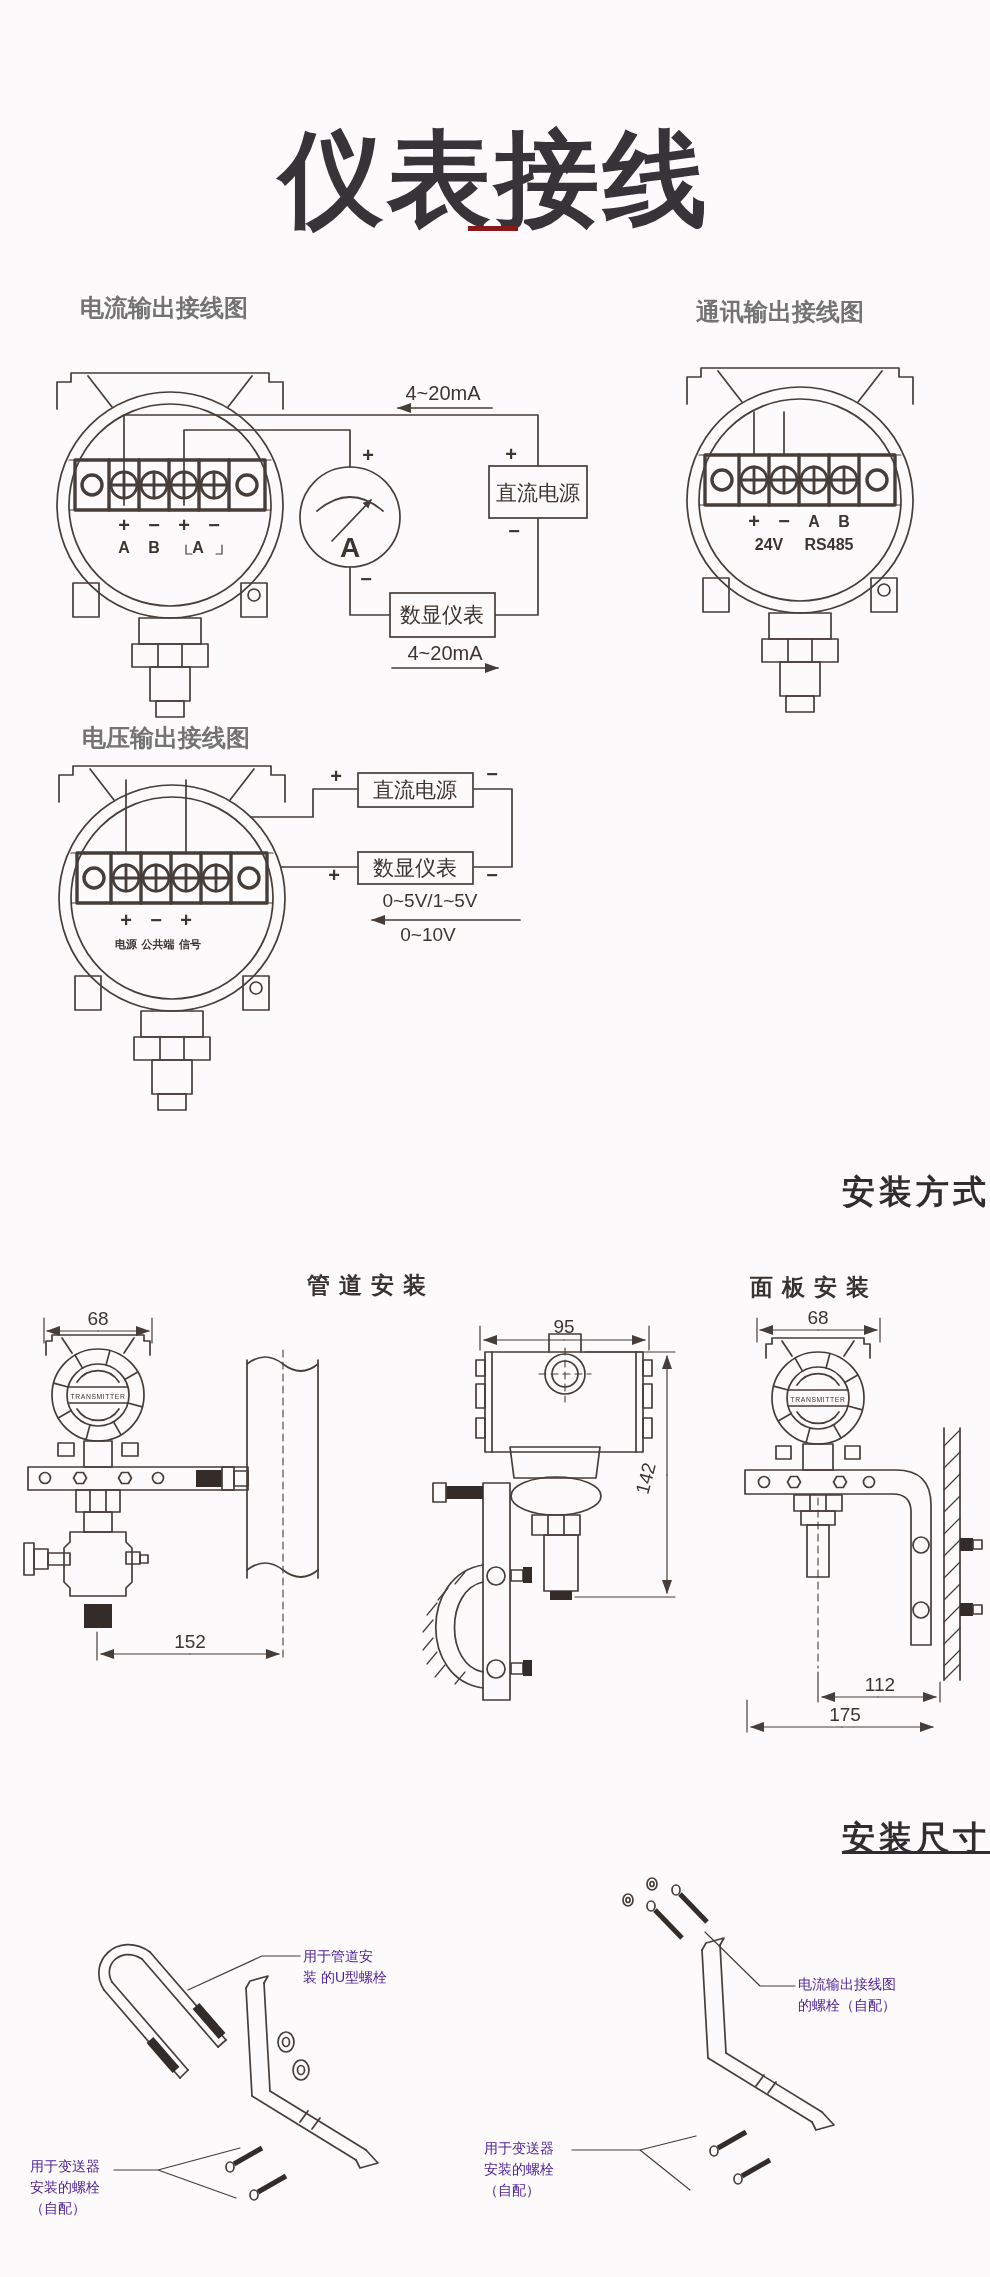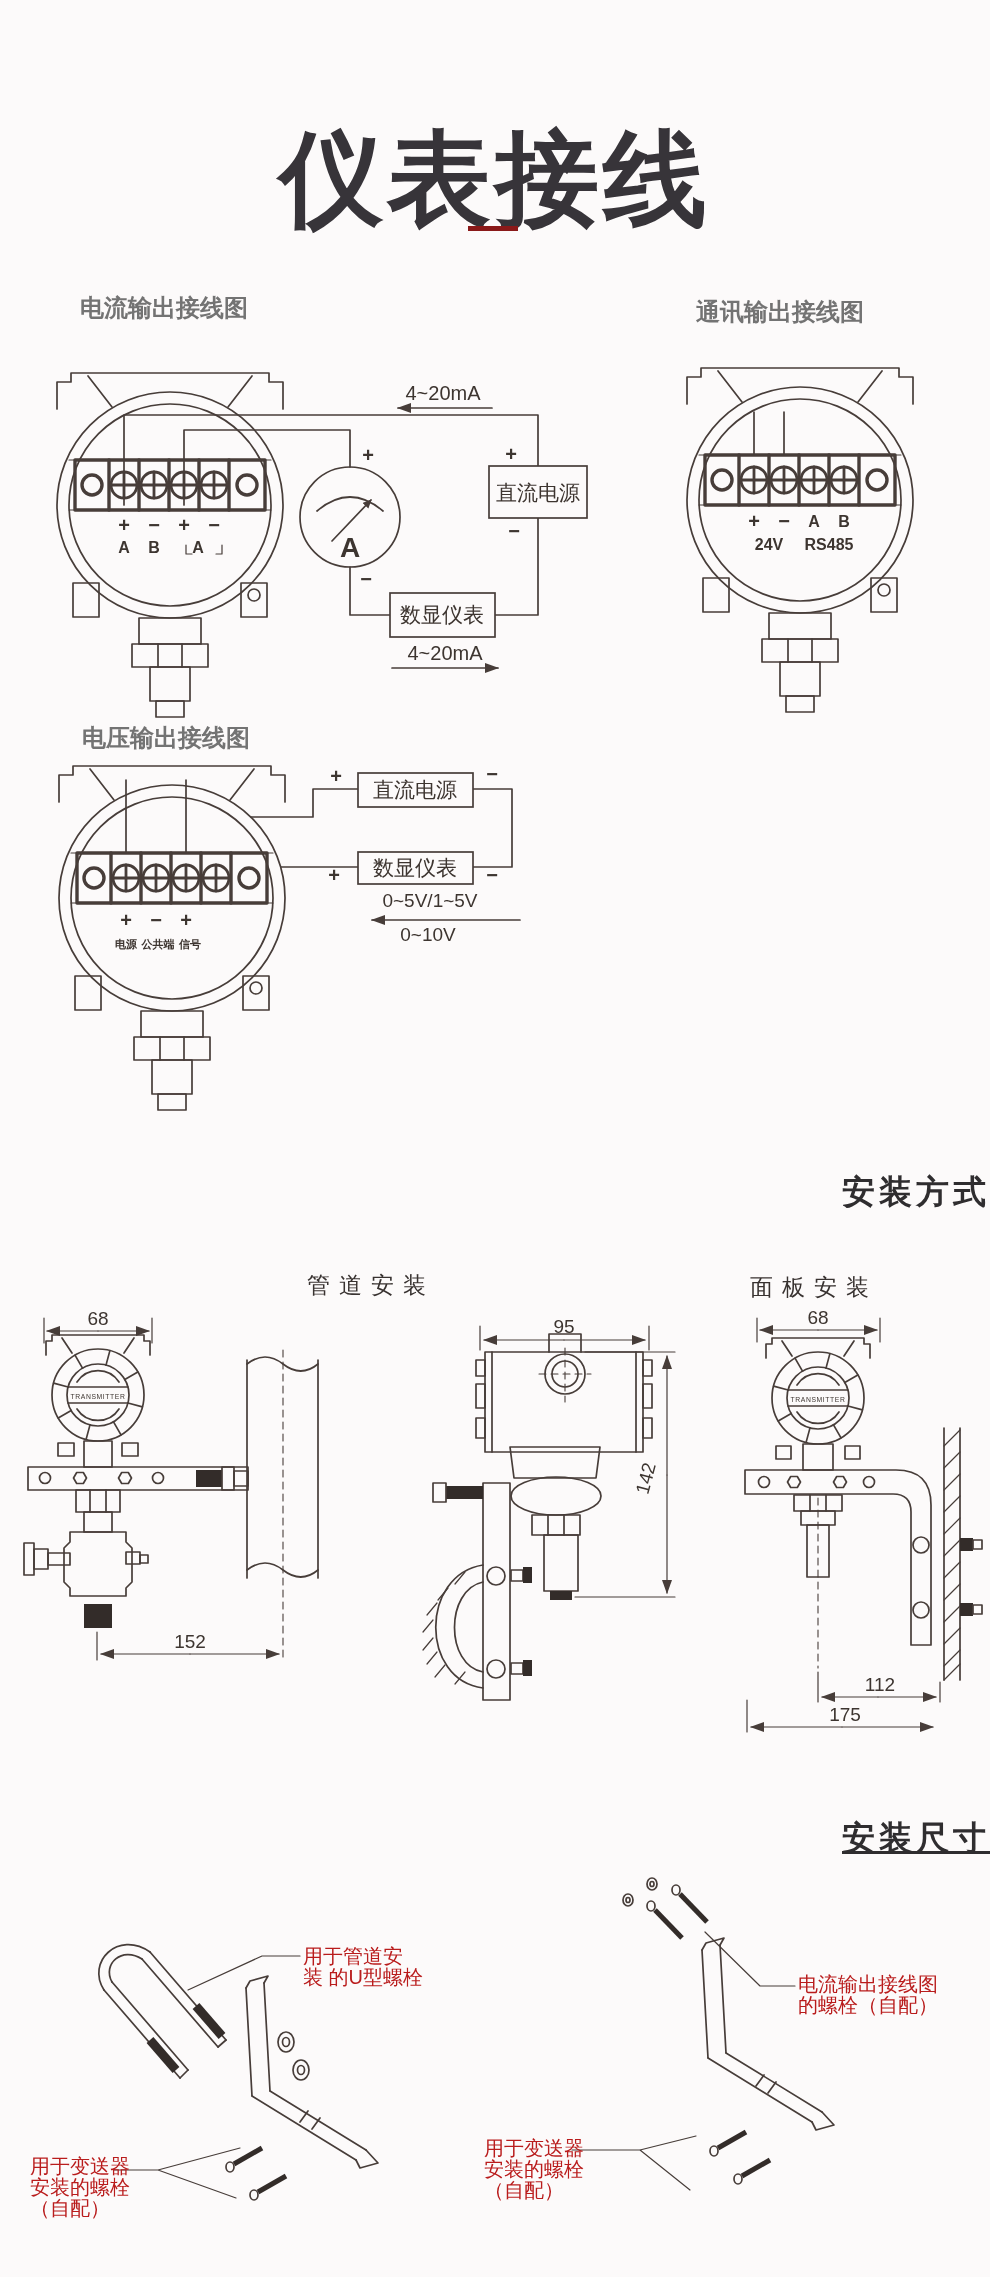--- a/index.html
+++ b/index.html
@@ -9,24 +9,24 @@
          font-size:104px;font-weight:900;letter-spacing:4px;color:#373439;line-height:1.1;}
   .divider{position:absolute;left:468px;top:226px;width:50px;height:5px;background:#8A1919;}
   .heading{position:absolute;font-size:24px;font-weight:700;color:#737373;white-space:nowrap;}
   .h-current{left:80px;top:292px;}
   .h-comm{left:696px;top:296px;}
   .h-voltage{left:82px;top:722px;}
   .big-heading{position:absolute;left:0;right:0;text-align:right;font-size:33px;font-weight:700;
                letter-spacing:4px;color:#2F2D2F;}
   .h-install{top:1170px;}
   .h-dims{top:1816px;text-decoration:underline;}
-  .mount-label{position:absolute;font-size:23px;font-weight:400;letter-spacing:9px;color:#383230;white-space:nowrap;}
+  .mount-label{position:absolute;font-size:23px;font-weight:700;letter-spacing:9px;color:#383230;white-space:nowrap;}
   .h-pipe{left:307px;top:1270px;}
   .h-panel{left:750px;top:1272px;}
-  .note{position:absolute;font-size:20px;line-height:21px;font-weight:500;color:#b91c1c;white-space:nowrap;}
+  .note{position:absolute;font-size:14px;line-height:21px;font-weight:500;color:#4c1d95;white-space:nowrap;}
   .note-ubolt{left:303px;top:1946px;}
   .note-panelbolt{left:798px;top:1974px;}
   .note-transbolt-left{left:30px;top:2156px;}
   .note-transbolt-mid{left:484px;top:2138px;}
   svg.art{position:absolute;left:0;top:0;}
   svg .ln{stroke:#473D39;fill:none;stroke-width:1.7;stroke-linecap:round;stroke-linejoin:round;}
   svg .thin{stroke-width:1.2;}
   svg .thk{stroke-width:3.4;}
   svg .scr{stroke-width:2.8;}
   svg .dash{stroke-dasharray:7 5;stroke-width:1.1;}

